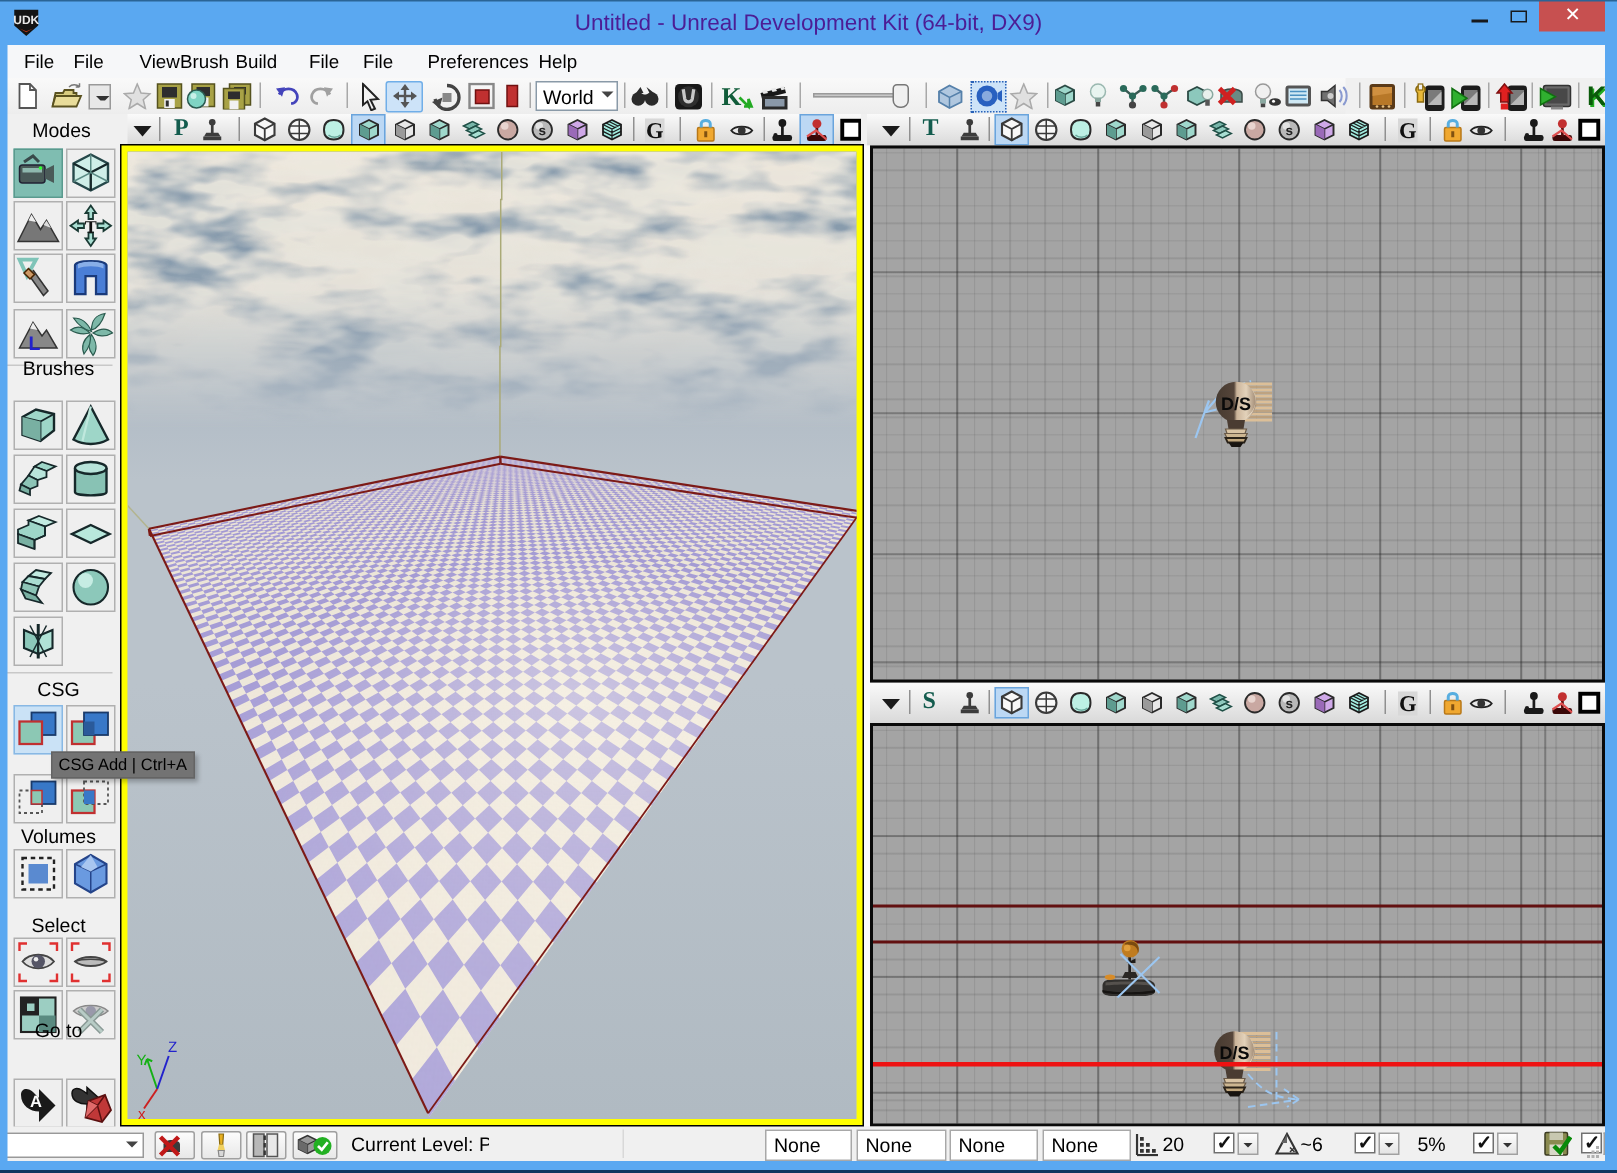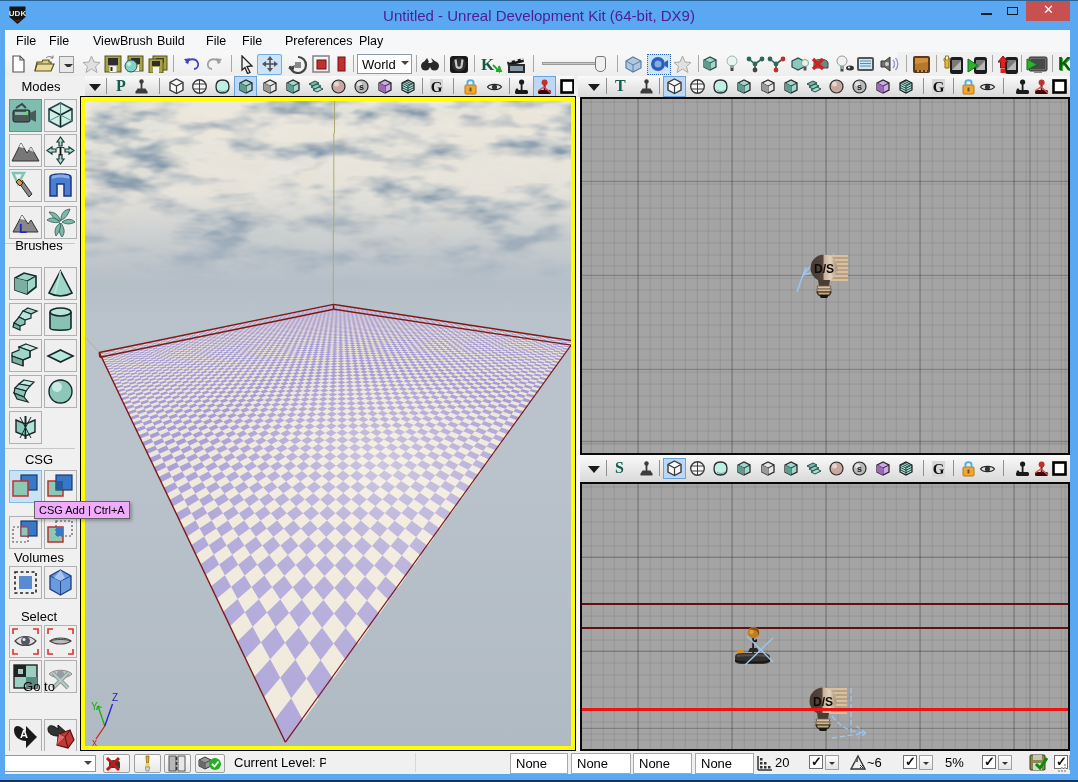--- a/index.html
+++ b/index.html
@@ -51,21 +51,21 @@
 #vpbr { left:580px; top:482px; width:490px; height:269px; border:2px solid #0a0a0a; background-position:-38.5px 0,0 -21.2px,-3.25px 0,0 -9.45px; }
 
 #status { left:1px; top:751px; width:1069px; height:23px; background:#f0f0f0; font-size:13px; color:#000;}
 .nonebox { position:absolute; top:2px; height:21px; background:#fff; border:1px solid #a8a8a8; font-size:13px; color:#000; padding:2px 0 0 5px; }
 .sbtn { position:absolute; top:3px; width:25px; height:19px; background:linear-gradient(#fcfcfc,#e8e8e8); border:1px solid #a0a0a0; border-radius:2px;}
 .cb { position:absolute; top:4px; width:14px; height:14px; background:#fff; border:1px solid #707070; }
 .cb:after { content:"\2713"; position:absolute; left:1px; top:-2px; font-size:13px; font-weight:bold; color:#111; }
 .dd { position:absolute; top:4px; width:14px; height:15px; background:linear-gradient(#fdfdfd,#e4e4e4); border:1px solid #a0a0a0; }
 .dd:after { content:""; position:absolute; left:3px; top:6px; border:3.5px solid transparent; border-top-color:#333; }
 
-#tip { left:34px; top:501px; width:96px; height:18px; background:#f0abfc; border:1px solid #646464; font-size:11px; color:#000; padding:2px 0 0 4px; white-space:nowrap; z-index:50; box-shadow:2px 2px 3px rgba(0,0,0,0.25);}
+#tip { left:34px; top:501px; width:96px; height:18px; background:#737373; border:1px solid #646464; font-size:11px; color:#000; padding:2px 0 0 4px; white-space:nowrap; z-index:50; box-shadow:2px 2px 3px rgba(0,0,0,0.25);}
 #floorshade { position:absolute; left:0; top:0; width:800px; height:800px;
   transform-origin:0 0;
   transform:matrix3d(0.016734, -0.093583, 0, -0.000581, -0.300399, -0.074406, 0, -0.000535, 0, 0, 1, 0, 248.5, 203.4, 0, 1);
   background:
    radial-gradient(circle 250px at 91% 78%, rgba(255,252,240,0.42) 0%, rgba(255,250,238,0.22) 45%, rgba(255,250,235,0) 100%),
    radial-gradient(circle 500px at 0% 0%, rgba(186,176,216,0.8) 0%, rgba(190,180,218,0.45) 40%, rgba(200,192,225,0) 100%),
    linear-gradient(135deg, rgba(130,120,165,0.15), rgba(130,120,160,0.04) 60%, rgba(235,230,250,0.06));
 }
 </style></head>
 <body>
@@ -82,21 +82,21 @@
   <div class="abs" id="closebtn">✕</div>
   <div class="abs" id="menu">
     <span style="left:15px">File</span>
       <span style="left:48px">File</span>
       <span style="left:92px">View</span>
     <span style="left:119px">Brush</span>
       <span style="left:156px">Build</span>
       <span style="left:205px">File</span>
     <span style="left:241px">File</span>
       <span style="left:284px">Preferences</span>
-      <span style="left:358px">Play</span>
+      <span style="left:358px">Help</span>
   </div>
   <div class="abs" id="tb1">
     <svg class="tbico" style="left:9px" width="17" height="18">
         <path d="M3 1 L10 1 L14 5 L14 17 L3 17 Z" fill="#fff" stroke="#555" stroke-width="1.2"></path>
         <path d="M10 1 L10 5 L14 5" fill="none" stroke="#555" stroke-width="1.2"></path>
       </svg>
     <svg class="tbico" style="left:33px" width="22" height="18">
         <path d="M1 16 L3 7 L8 7 L9 5 L15 5 L15 7 L17 7 L17 9" fill="#d8cc80" stroke="#5a5220" stroke-width="1.2"></path>
         <path d="M3 9 L20 9 L17 16 L1 16 Z" fill="#e8dc9a" stroke="#5a5220" stroke-width="1.2"></path>
         <path d="M12 3 C14 1 17 1 19 3 M19 3 L19 0.5 M19 3 L16.5 3" fill="none" stroke="#777" stroke-width="1"></path>

